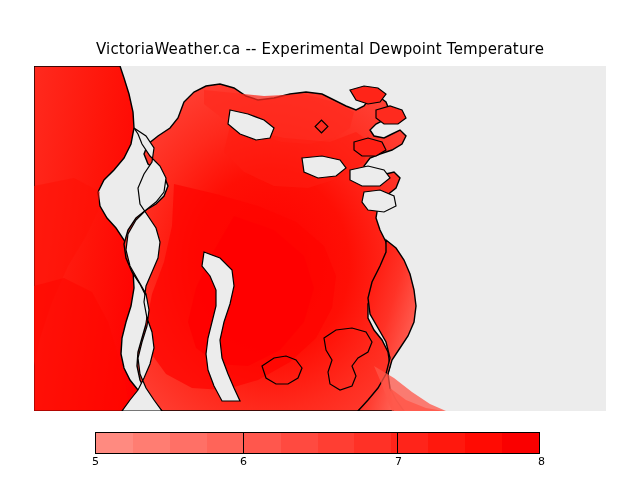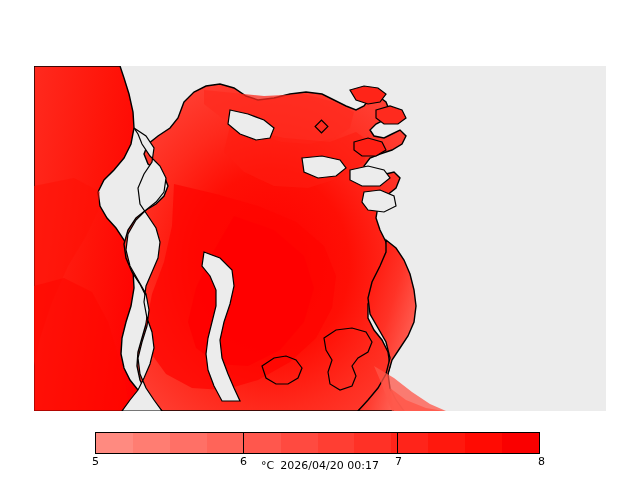--- a/index.html
+++ b/index.html
@@ -108,20 +108,21 @@
     white-space: nowrap;
     font-family: "DejaVu Sans", sans-serif;
   }
   .cbar-caption .unit { margin-right: 6px; }
 </style>
 </head>
 <body>
 
 <div id="app">
 
+  <div class="title">VictoriaWeather.ca -- Experimental Dewpoint Temperature</div>
 
   <div class="map-area">
     <svg class="map-svg" viewBox="0 0 572 345" preserveAspectRatio="none">
       <defs>
 
         <radialGradient id="fieldCore" cx="52%" cy="55%" r="62%">
           <stop offset="0%" stop-color="#ff0000"></stop>
           <stop offset="45%" stop-color="#ff0f05"></stop>
           <stop offset="72%" stop-color="#ff2a1d"></stop>
           <stop offset="100%" stop-color="#ff4034"></stop>
@@ -274,17 +275,14 @@
       </div>
     <div class="cbar-tick" style="left:148px;"></div>
     <div class="cbar-tick" style="left:302px;"></div>
 
     <div class="cbar-label lab-left">5</div>
     <div class="cbar-label lab-mid1">6</div>
     <div class="cbar-label lab-mid2">7</div>
     <div class="cbar-label lab-right">8</div>
   </div>
 
-  <div class="cbar-caption">
-    <span class="unit">°C</span><span>2026/04/20 00:17</span>
-  </div>
 
 </div>
 
 </body></html>

